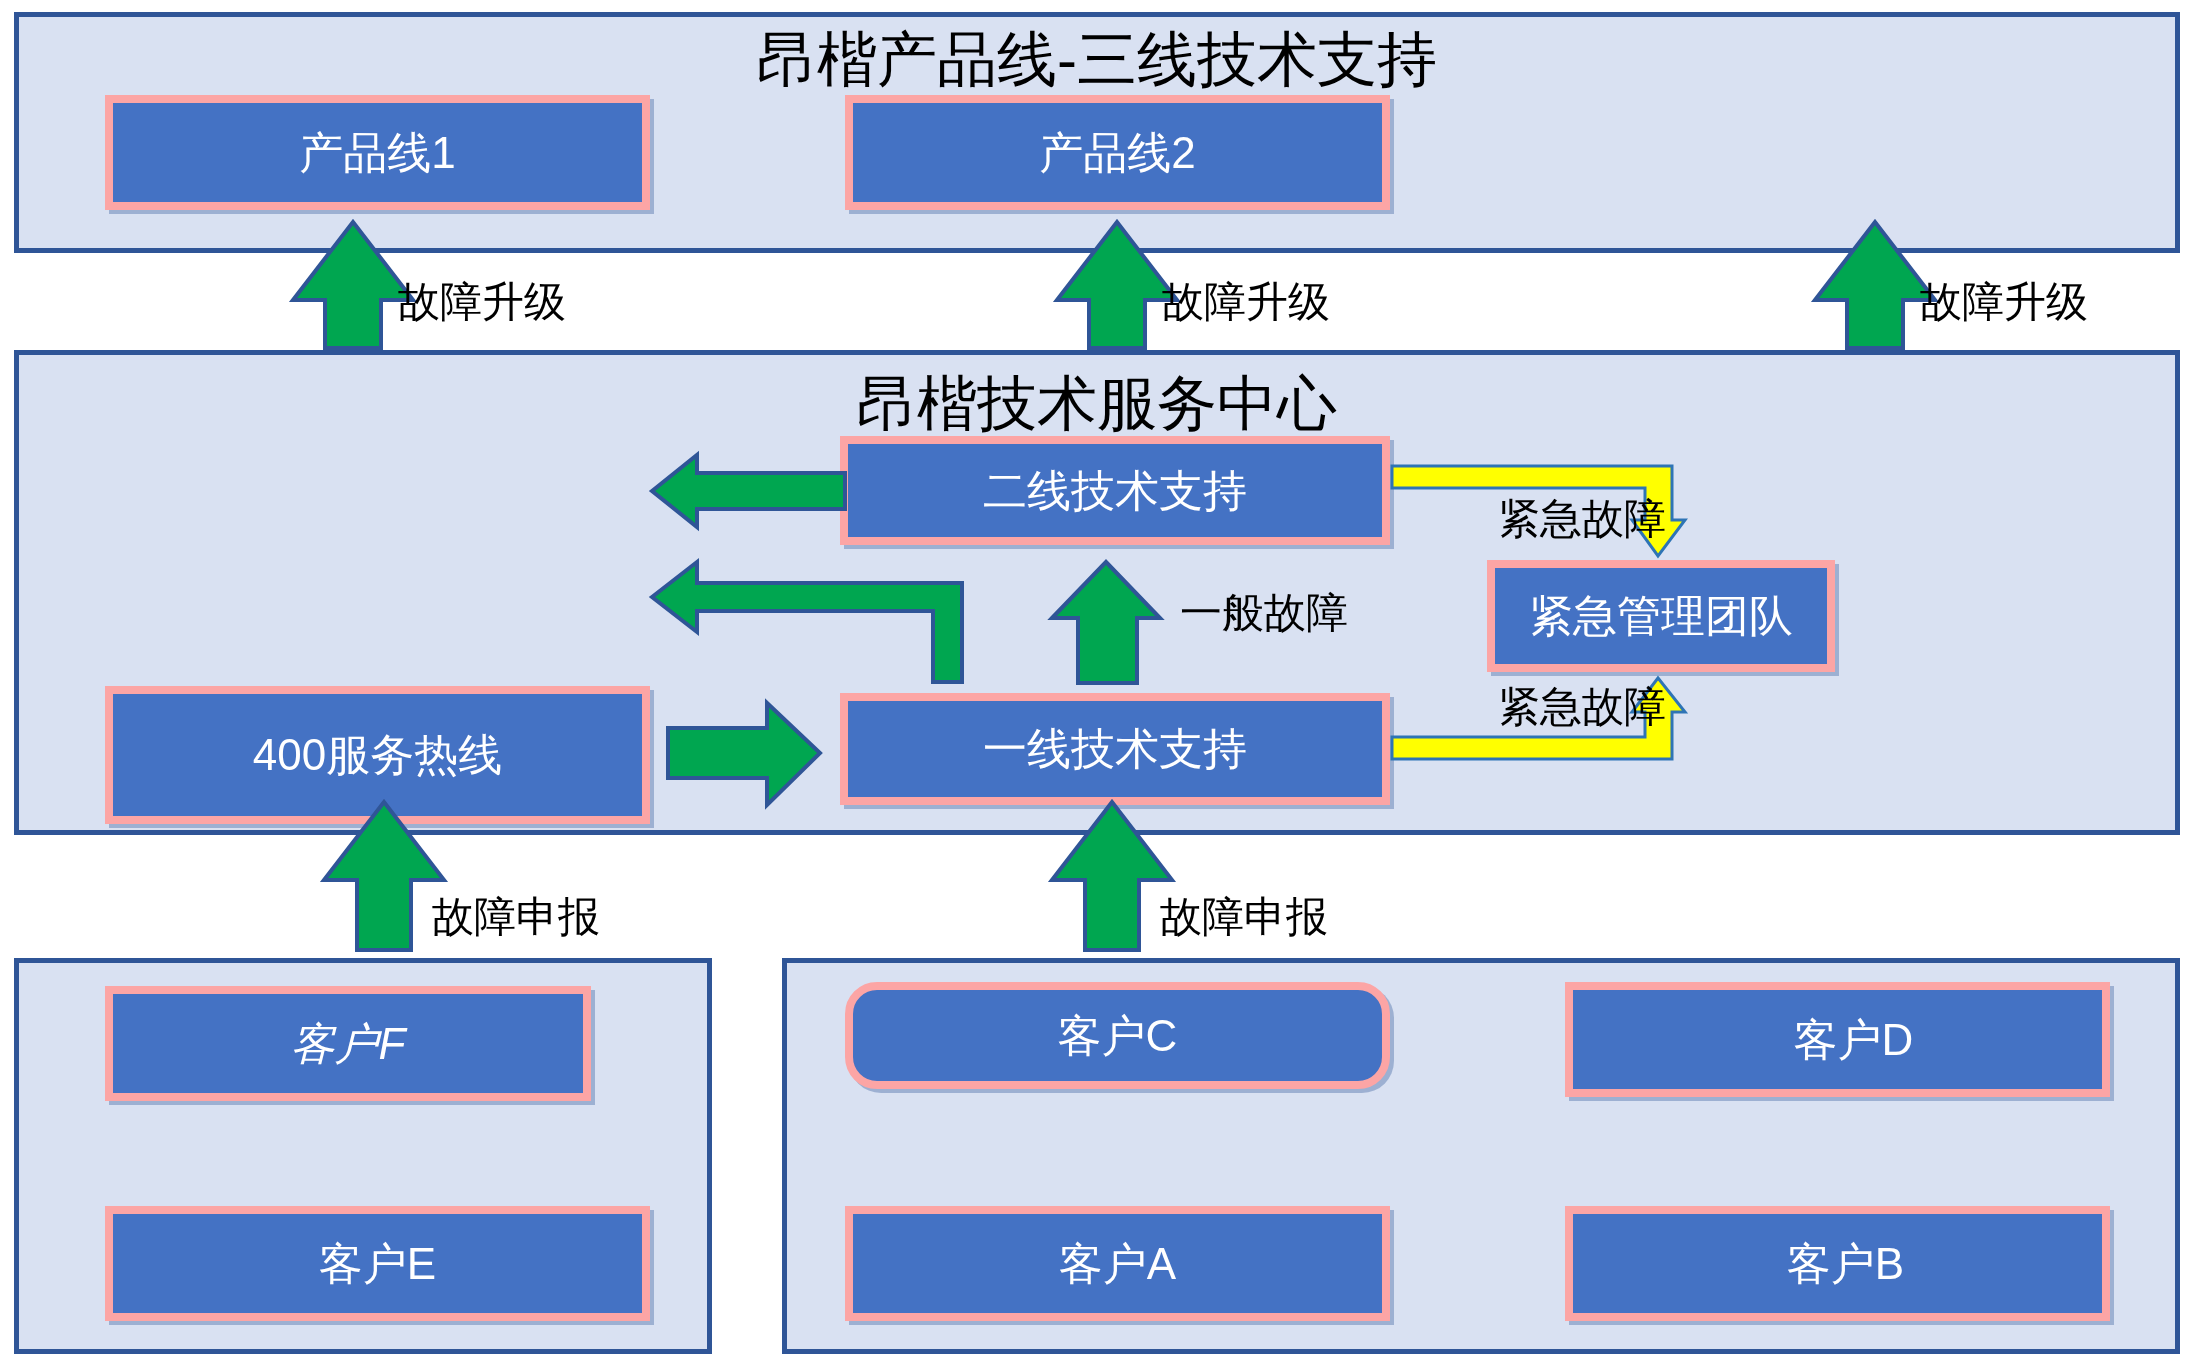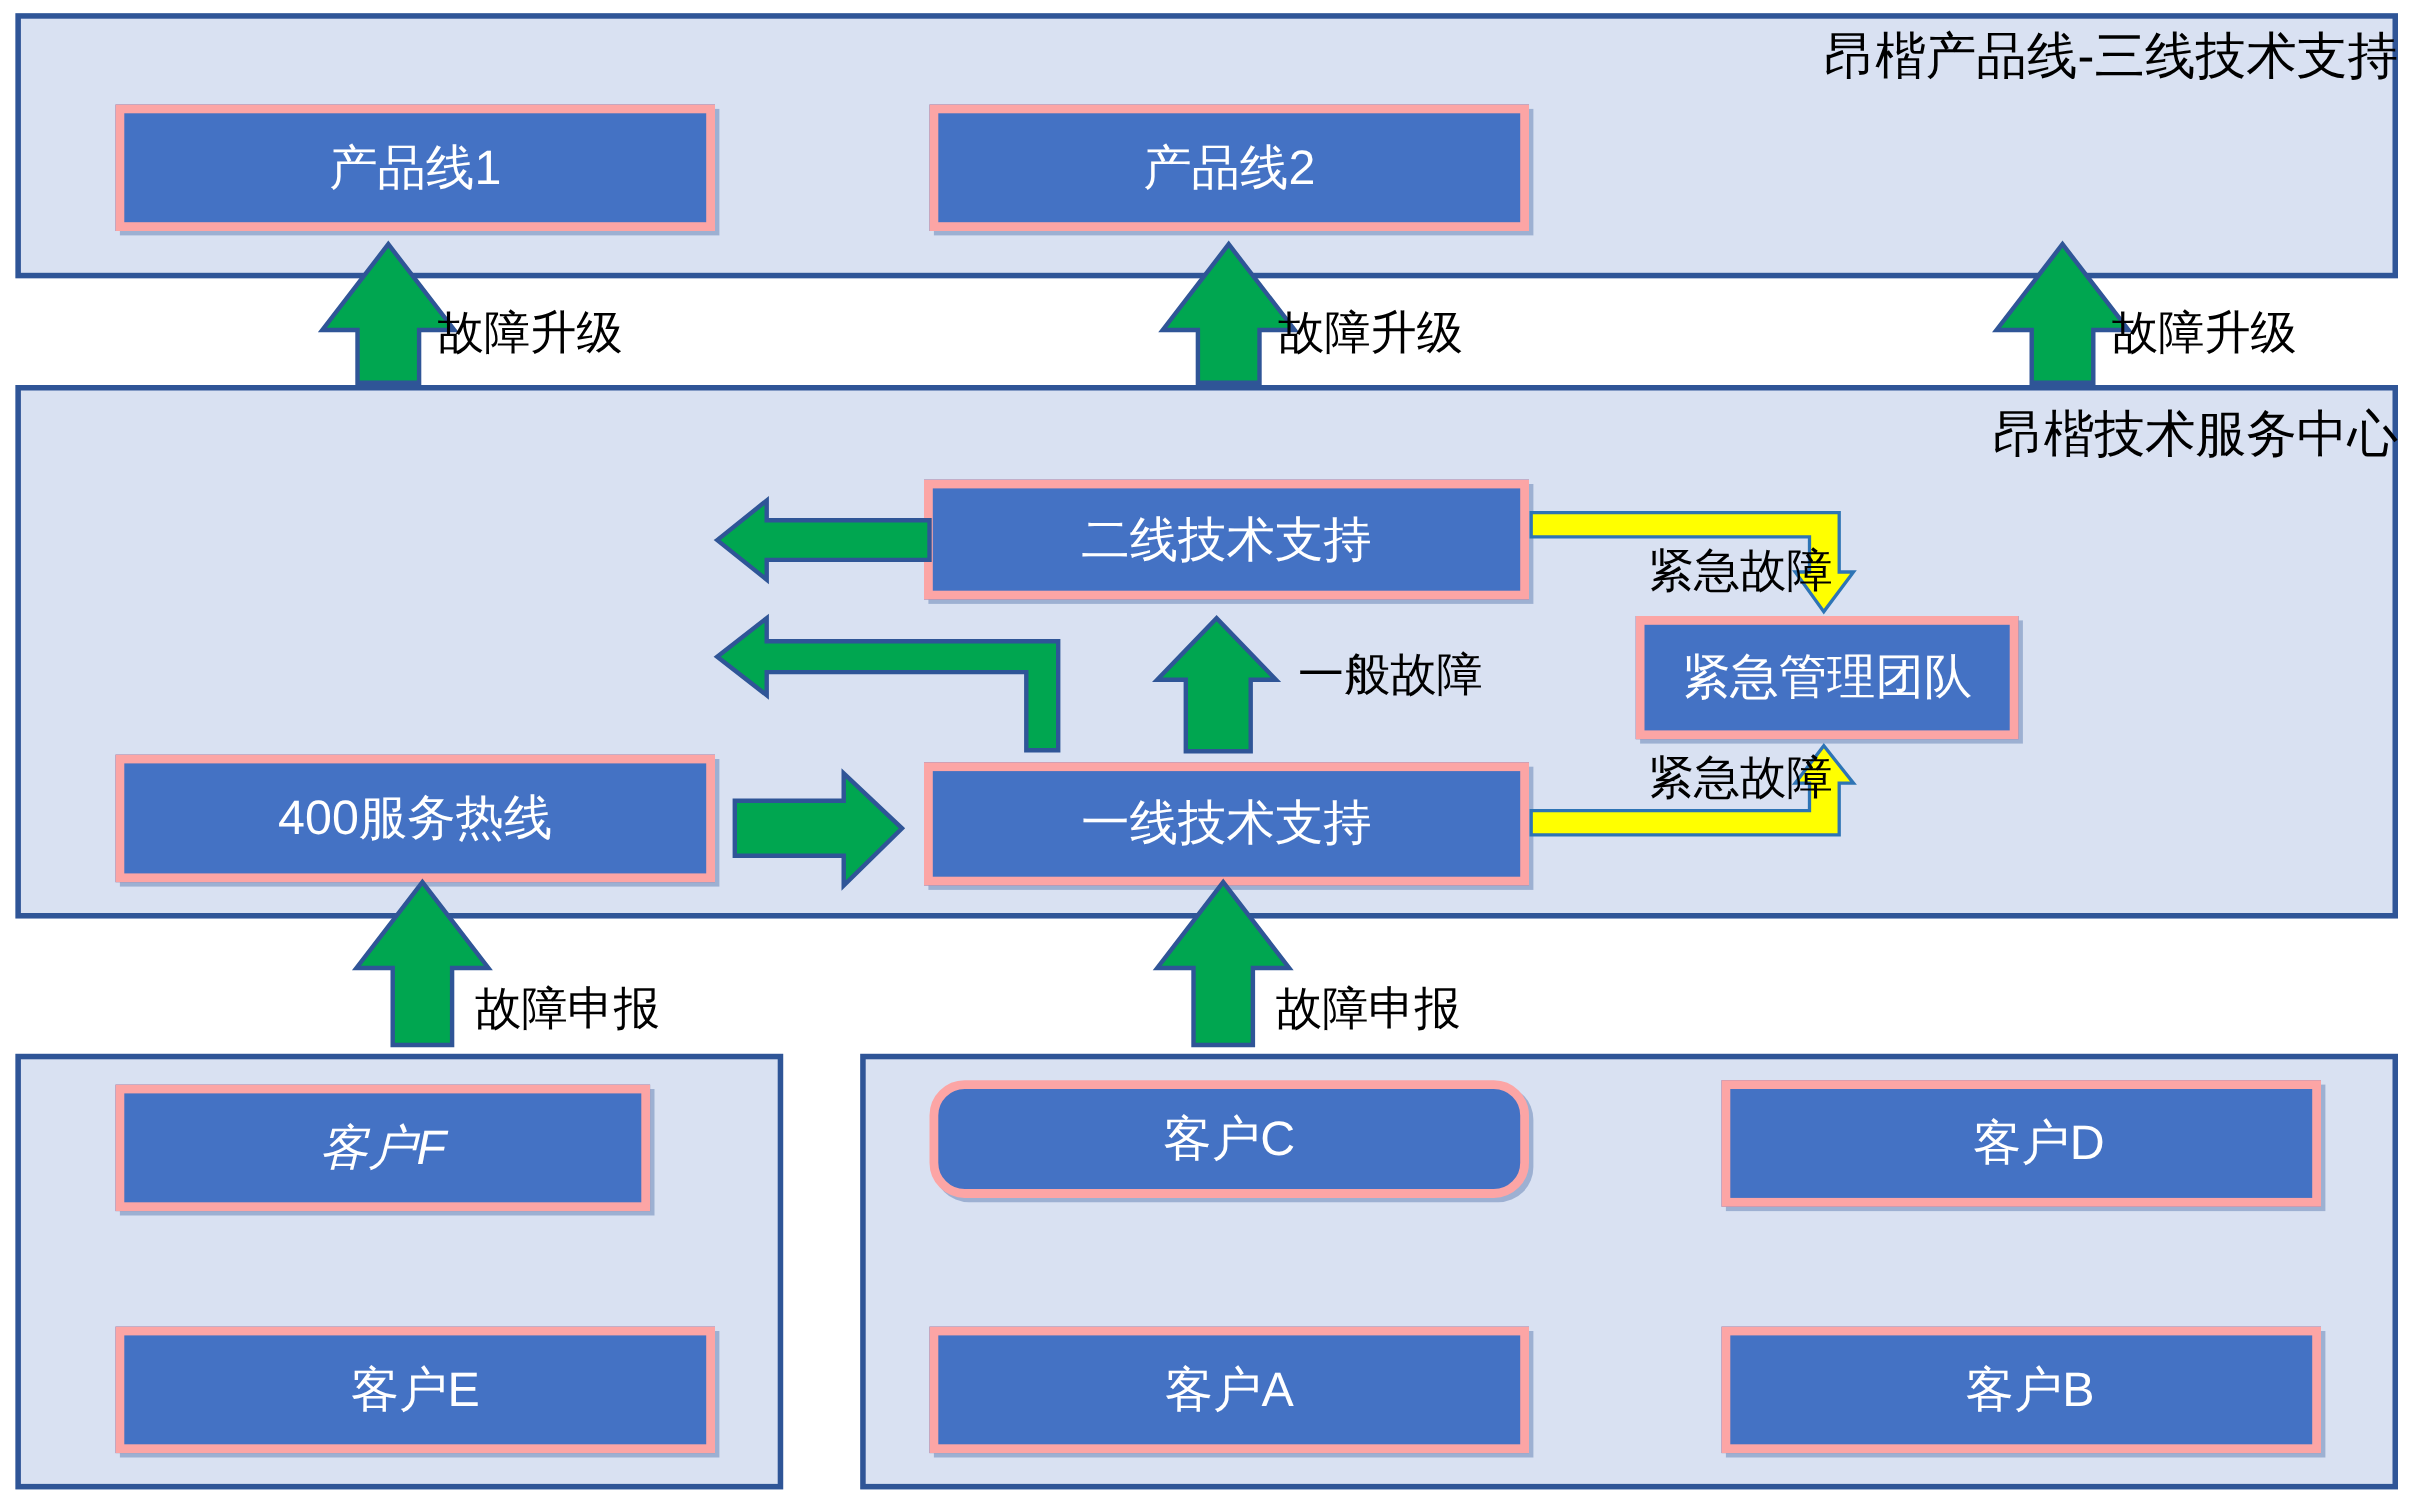--- a/index.html
+++ b/index.html
@@ -24,22 +24,22 @@
     display:flex;align-items:center;justify-content:center;
     color:#ffffff;
     font-size:44px;
     line-height:1;
     box-shadow:4px 4px 0 rgba(47,85,151,0.35);
     white-space:nowrap;
   }
   .title{
     position:absolute;
     color:#000000;
-    font-size:46px;
-    text-align:right;
+    font-size:60px;
+    text-align:center;
     white-space:nowrap;
   }
   .lbl{
     position:absolute;
     color:#000000;
     font-size:42px;
     line-height:1;
     white-space:nowrap;
   }
   svg.arrows{
@@ -59,21 +59,21 @@
   <div class="panel" style="left:14px;top:958px;width:698px;height:396px;"></div>
   <div class="panel" style="left:782px;top:958px;width:1398px;height:396px;"></div>
 
   <div class="title" style="left:14px;top:20px;width:2166px;">昂楷产品线-三线技术支持</div>
   <div class="title" style="left:14px;top:364px;width:2166px;">昂楷技术服务中心</div>
 
   <div class="box" style="left:105px;top:95px;width:545px;height:115px;">产品线1</div>
   <div class="box" style="left:845px;top:95px;width:545px;height:115px;">产品线2</div>
 
   <div class="box" style="left:840px;top:436px;width:550px;height:109px;">二线技术支持</div>
-  <div class="box" style="left:105px;top:686px;width:545px;height:116px;">400服务热线</div>
+  <div class="box" style="left:105px;top:686px;width:545px;height:138px;">400服务热线</div>
   <div class="box" style="left:840px;top:693px;width:550px;height:112px;">一线技术支持</div>
   <div class="box" style="left:1487px;top:560px;width:348px;height:112px;">紧急管理团队</div>
 
   <div class="box" style="left:105px;top:986px;width:486px;height:115px;font-style:italic;">客户F</div>
   <div class="box" style="left:105px;top:1206px;width:545px;height:115px;">客户E</div>
   <div class="box" style="left:845px;top:982px;width:545px;height:107px;border-radius:32px;">客户C</div>
   <div class="box" style="left:1565px;top:982px;width:545px;height:115px;padding-left:32px;">客户D</div>
   <div class="box" style="left:845px;top:1206px;width:545px;height:115px;">客户A</div>
   <div class="box" style="left:1565px;top:1206px;width:545px;height:115px;padding-left:16px;">客户B</div>
 

